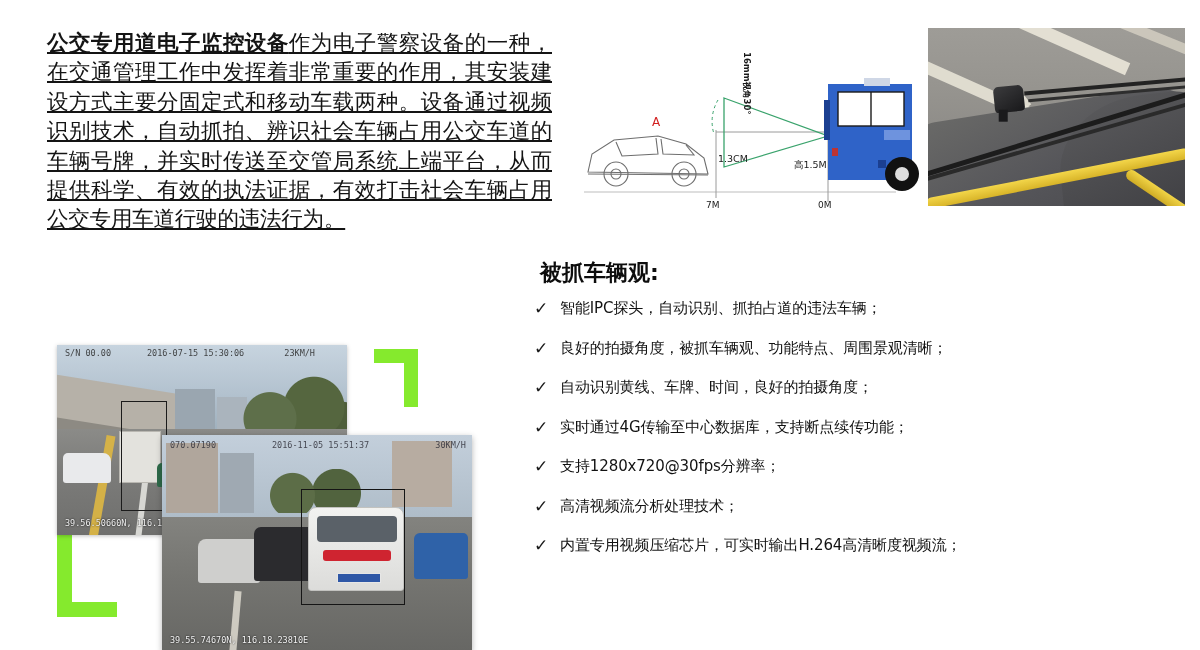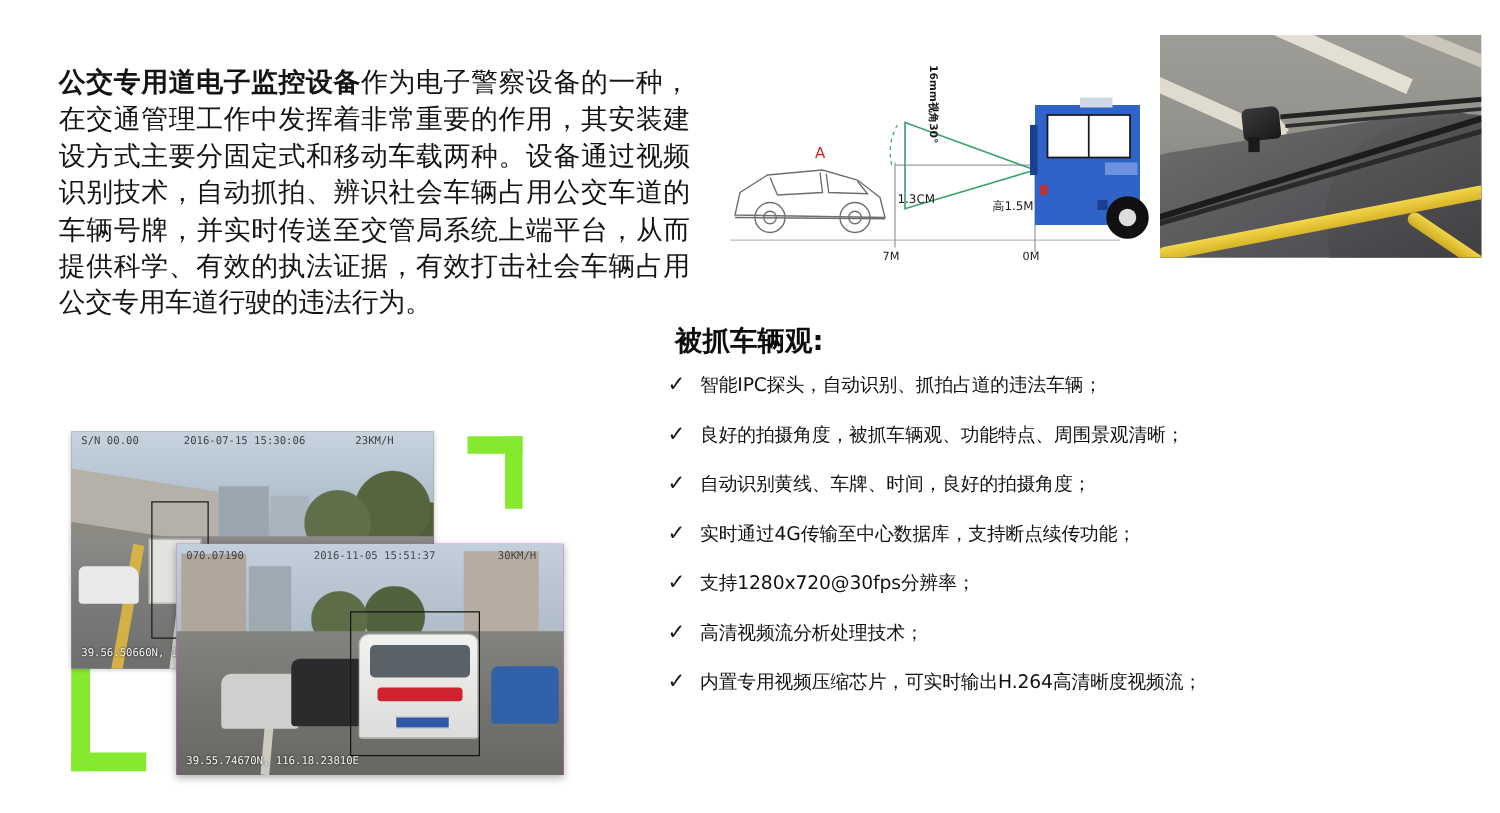--- a/index.html
+++ b/index.html
@@ -7,23 +7,23 @@
   body {
     background:#ffffff;
     font-family:"DejaVu Sans","Liberation Sans",sans-serif;
     color:#111;
     position:relative;
     overflow:hidden;
   }
 
   
   #intro-paragraph{
-    position:absolute; left:47px; top:52px; width:505px;
+    position:absolute; left:47px; top:28px; width:505px;
     font-size:21.5px; line-height:29.4px; letter-spacing:-0.2px;
-    color:#141414; text-align:justify; text-justify:inter-ideograph;
+    color:#141414; text-align:justify; text-justify:inter-ideograph;text-decoration:underline;
   }
   #intro-paragraph .lead{ font-weight:bold; }
 
   
   #diagram{ position:absolute; left:566px; top:22px; width:368px; height:208px; }
   #diagram svg{ display:block; width:100%; height:100%; }
 
   
   #dash-photo{
     position:absolute; left:928px; top:28px; width:257px; height:178px;
@@ -193,22 +193,22 @@
   #photo-one .ov-top .c1{ width:90px; padding-left:8px; }
   #photo-one .ov-top .c2{ width:110px; }
   #photo-one .ov-top .c3{ flex:1; text-align:right; padding-right:32px; }
   #photo-one .ov-bot{
     position:absolute; left:8px; bottom:7px; color:#f2f2f2; font-size:8.5px;
     font-family:"DejaVu Sans Mono",monospace; text-shadow:0 0 2px #000;
   }
 
   
   #photo-two{
-    position:absolute; left:141px; top:435px; width:310px; height:185px;
-    overflow:hidden; background:#d946ef;
+    position:absolute; left:162px; top:435px; width:310px; height:216px;
+    overflow:hidden; background:#ef4444;
     box-shadow:0 2px 6px rgba(0,0,0,.3);
   }
   #photo-two .sky{
     position:absolute; left:0; top:0; width:100%; height:40%;
     background:linear-gradient(180deg,#c3cfdb,#aebcc8);
   }
   #photo-two .bldL{
     position:absolute; left:4px; top:8px; width:52px; height:70px;
     background:#b0a69c;
   }
@@ -266,21 +266,21 @@
     position:absolute; left:139px; top:54px; width:104px; height:116px;
     border:1.6px solid #151515;
   }
   #photo-two .ov-top{
     position:absolute; left:0; top:3px; width:100%; height:14px;
     display:flex; align-items:center; color:#30303a; font-size:8.5px;
     font-family:"DejaVu Sans Mono",monospace; opacity:.85;
   }
   #photo-two .ov-top .c1{ width:110px; padding-left:8px; }
   #photo-two .ov-top .c2{ width:120px; }
-  #photo-two .ov-top .c3{ flex:1; text-align:right; padding-right:22px; }
+  #photo-two .ov-top .c3{ flex:1; text-align:right; padding-right:6px; }
   #photo-two .ov-bot{
     position:absolute; left:8px; bottom:6px; color:#f4f4f4; font-size:8.5px;
     font-family:"DejaVu Sans Mono",monospace; text-shadow:0 0 2px #000;
   }
 </style>
 </head>
 <body>
 
 <div id="intro-paragraph">
   <span class="lead">公交专用道电子监控设备</span><span>作为电子警察设备的一种，在交通管理工作中发挥着非常重要的作用，其安装建设方式主要分固定式和移动车载两种。设备通过视频识别技术，自动抓拍、辨识社会车辆占用公交车道的车辆号牌，并实时传送至交管局系统上端平台，从而提供科学、有效的执法证据，有效打击社会车辆占用公交专用车道行驶的违法行为。</span>

